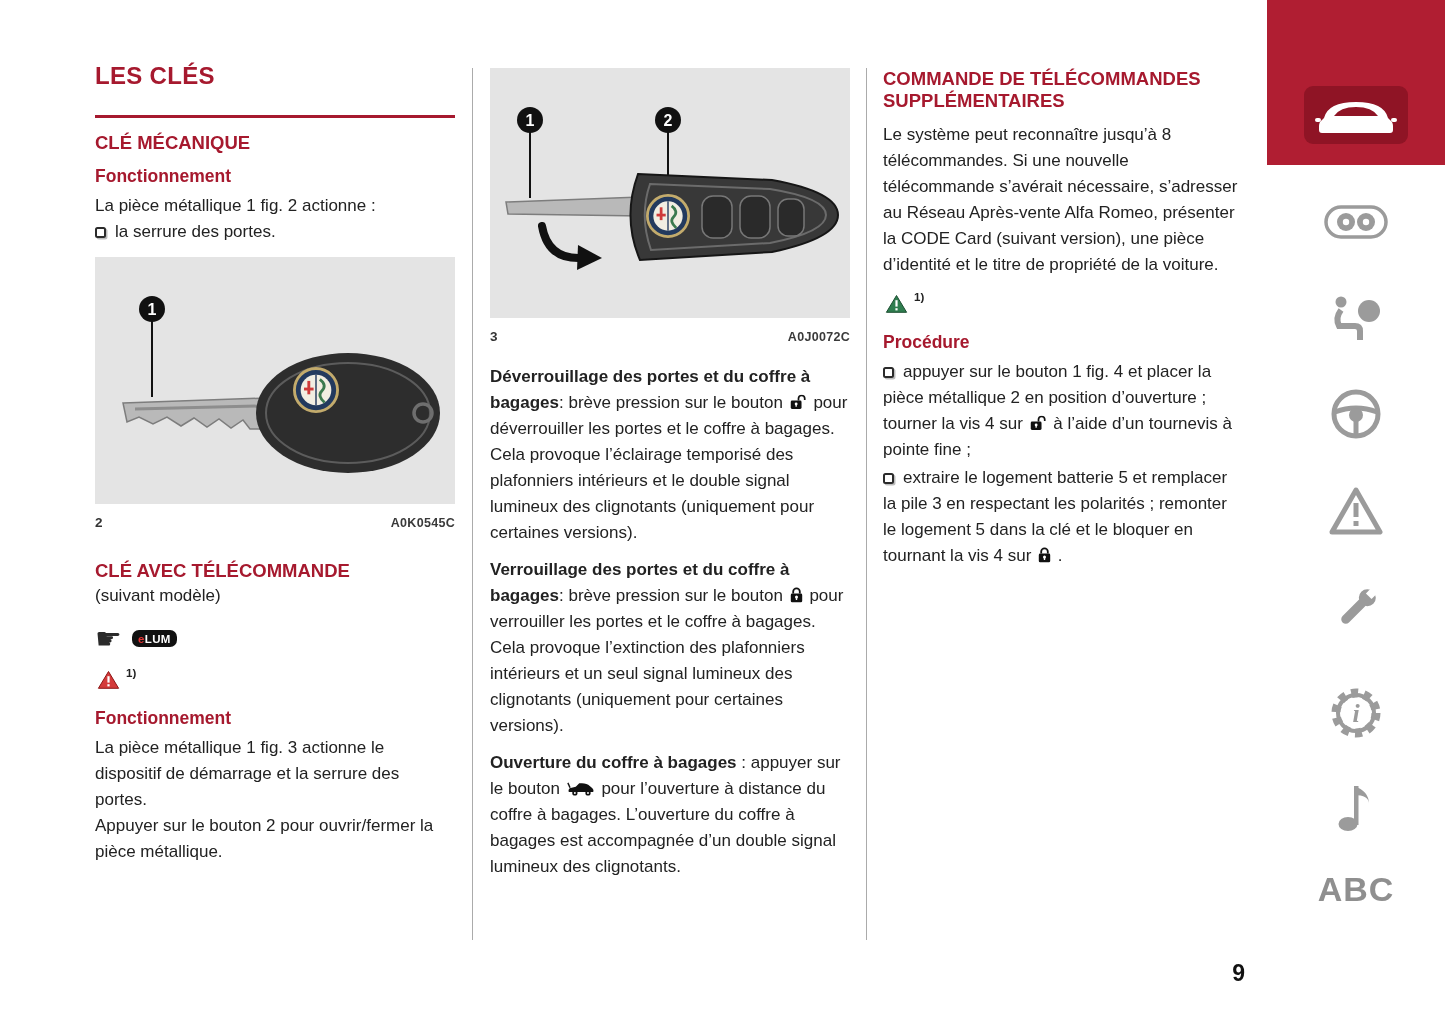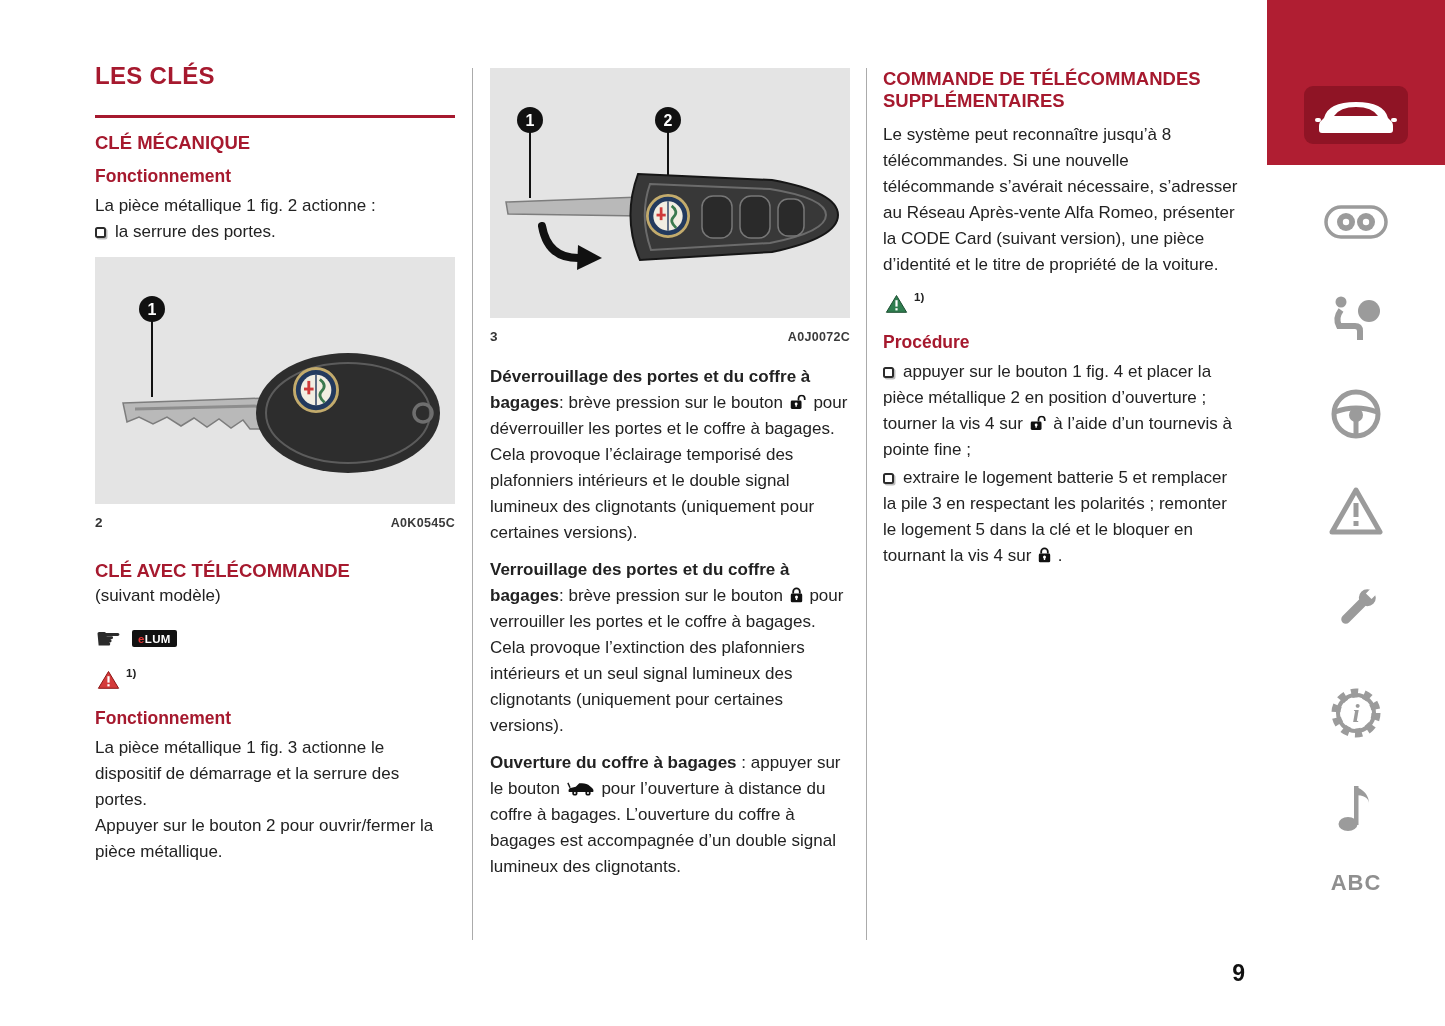--- a/index.html
+++ b/index.html
@@ -31,38 +31,38 @@
   .figure { width:360px; }
   .fig-box { width:360px; background:#e4e4e4; }
   .fig-caption { display:flex; justify-content:space-between; align-items:baseline;
                  margin-top:7px; }
   .fig-num  { font-size:13.5px; font-weight:bold; color:#333; }
   .fig-code { font-size:12.5px; font-weight:bold; color:#3a3a3a; letter-spacing:.3px; }
 
   .icons-row { margin-top:16px; display:flex; align-items:center; }
   .hand-icon { font-size:30px; line-height:1; color:#2b2b2b; margin-right:10px; }
   .elum-badge { display:inline-block; background:#111; color:#fff; font-size:11.5px;
-                font-weight:bold; padding:3px 6px 2px; border-radius:2px; letter-spacing:.4px; }
+                font-weight:bold; padding:3px 6px 2px; border-radius:7px; letter-spacing:.4px; }
   .elum-badge::first-letter { color:#e23333; }
   .warn-row { margin-top:16px; display:flex; align-items:flex-start; }
   .sup-ref { font-size:11.5px; font-weight:bold; color:#222; margin-left:4px; position:relative; top:-3px; }
 
   .sec-gap { margin-top:30px; }
   .block { margin-bottom:11px; }
   .block b { font-weight:bold; }
   .step { margin-bottom:2px; }
 
   
   .sidebar { position:absolute; left:1267px; top:0; width:178px; height:1026px; }
   .banner { position:absolute; left:0; top:0; width:178px; height:165px; background:#B01E32; }
   .banner-chip { position:absolute; left:37px; top:86px; width:104px; height:58px;
                  background:#8F1425; border-radius:9px; display:flex; align-items:center; justify-content:center; }
   .side-icon { position:absolute; left:0; width:178px; display:flex; justify-content:center; }
   .side-abc { position:absolute; left:0; width:178px; text-align:center; top:870px;
-              color:#8f8f8f; font-size:22px; font-weight:bold; letter-spacing:1px; }
+              color:#8f8f8f; font-size:34px; font-weight:bold; letter-spacing:1px; }
   .page-num { position:absolute; left:1150px; top:960px; width:95px; text-align:right;
               font-size:23px; font-weight:bold; color:#111; }
 </style>
 </head>
 <body>
 
 <svg width="0" height="0" style="position:absolute" aria-hidden="true">
   <symbol id="alfa-badge" viewBox="0 0 48 48">
     <circle cx="24" cy="24" r="22.5" fill="#233a5e" stroke="#c3ab6c" stroke-width="3"></circle>
     <circle cx="24" cy="24" r="16" fill="#f2eee2"></circle>

